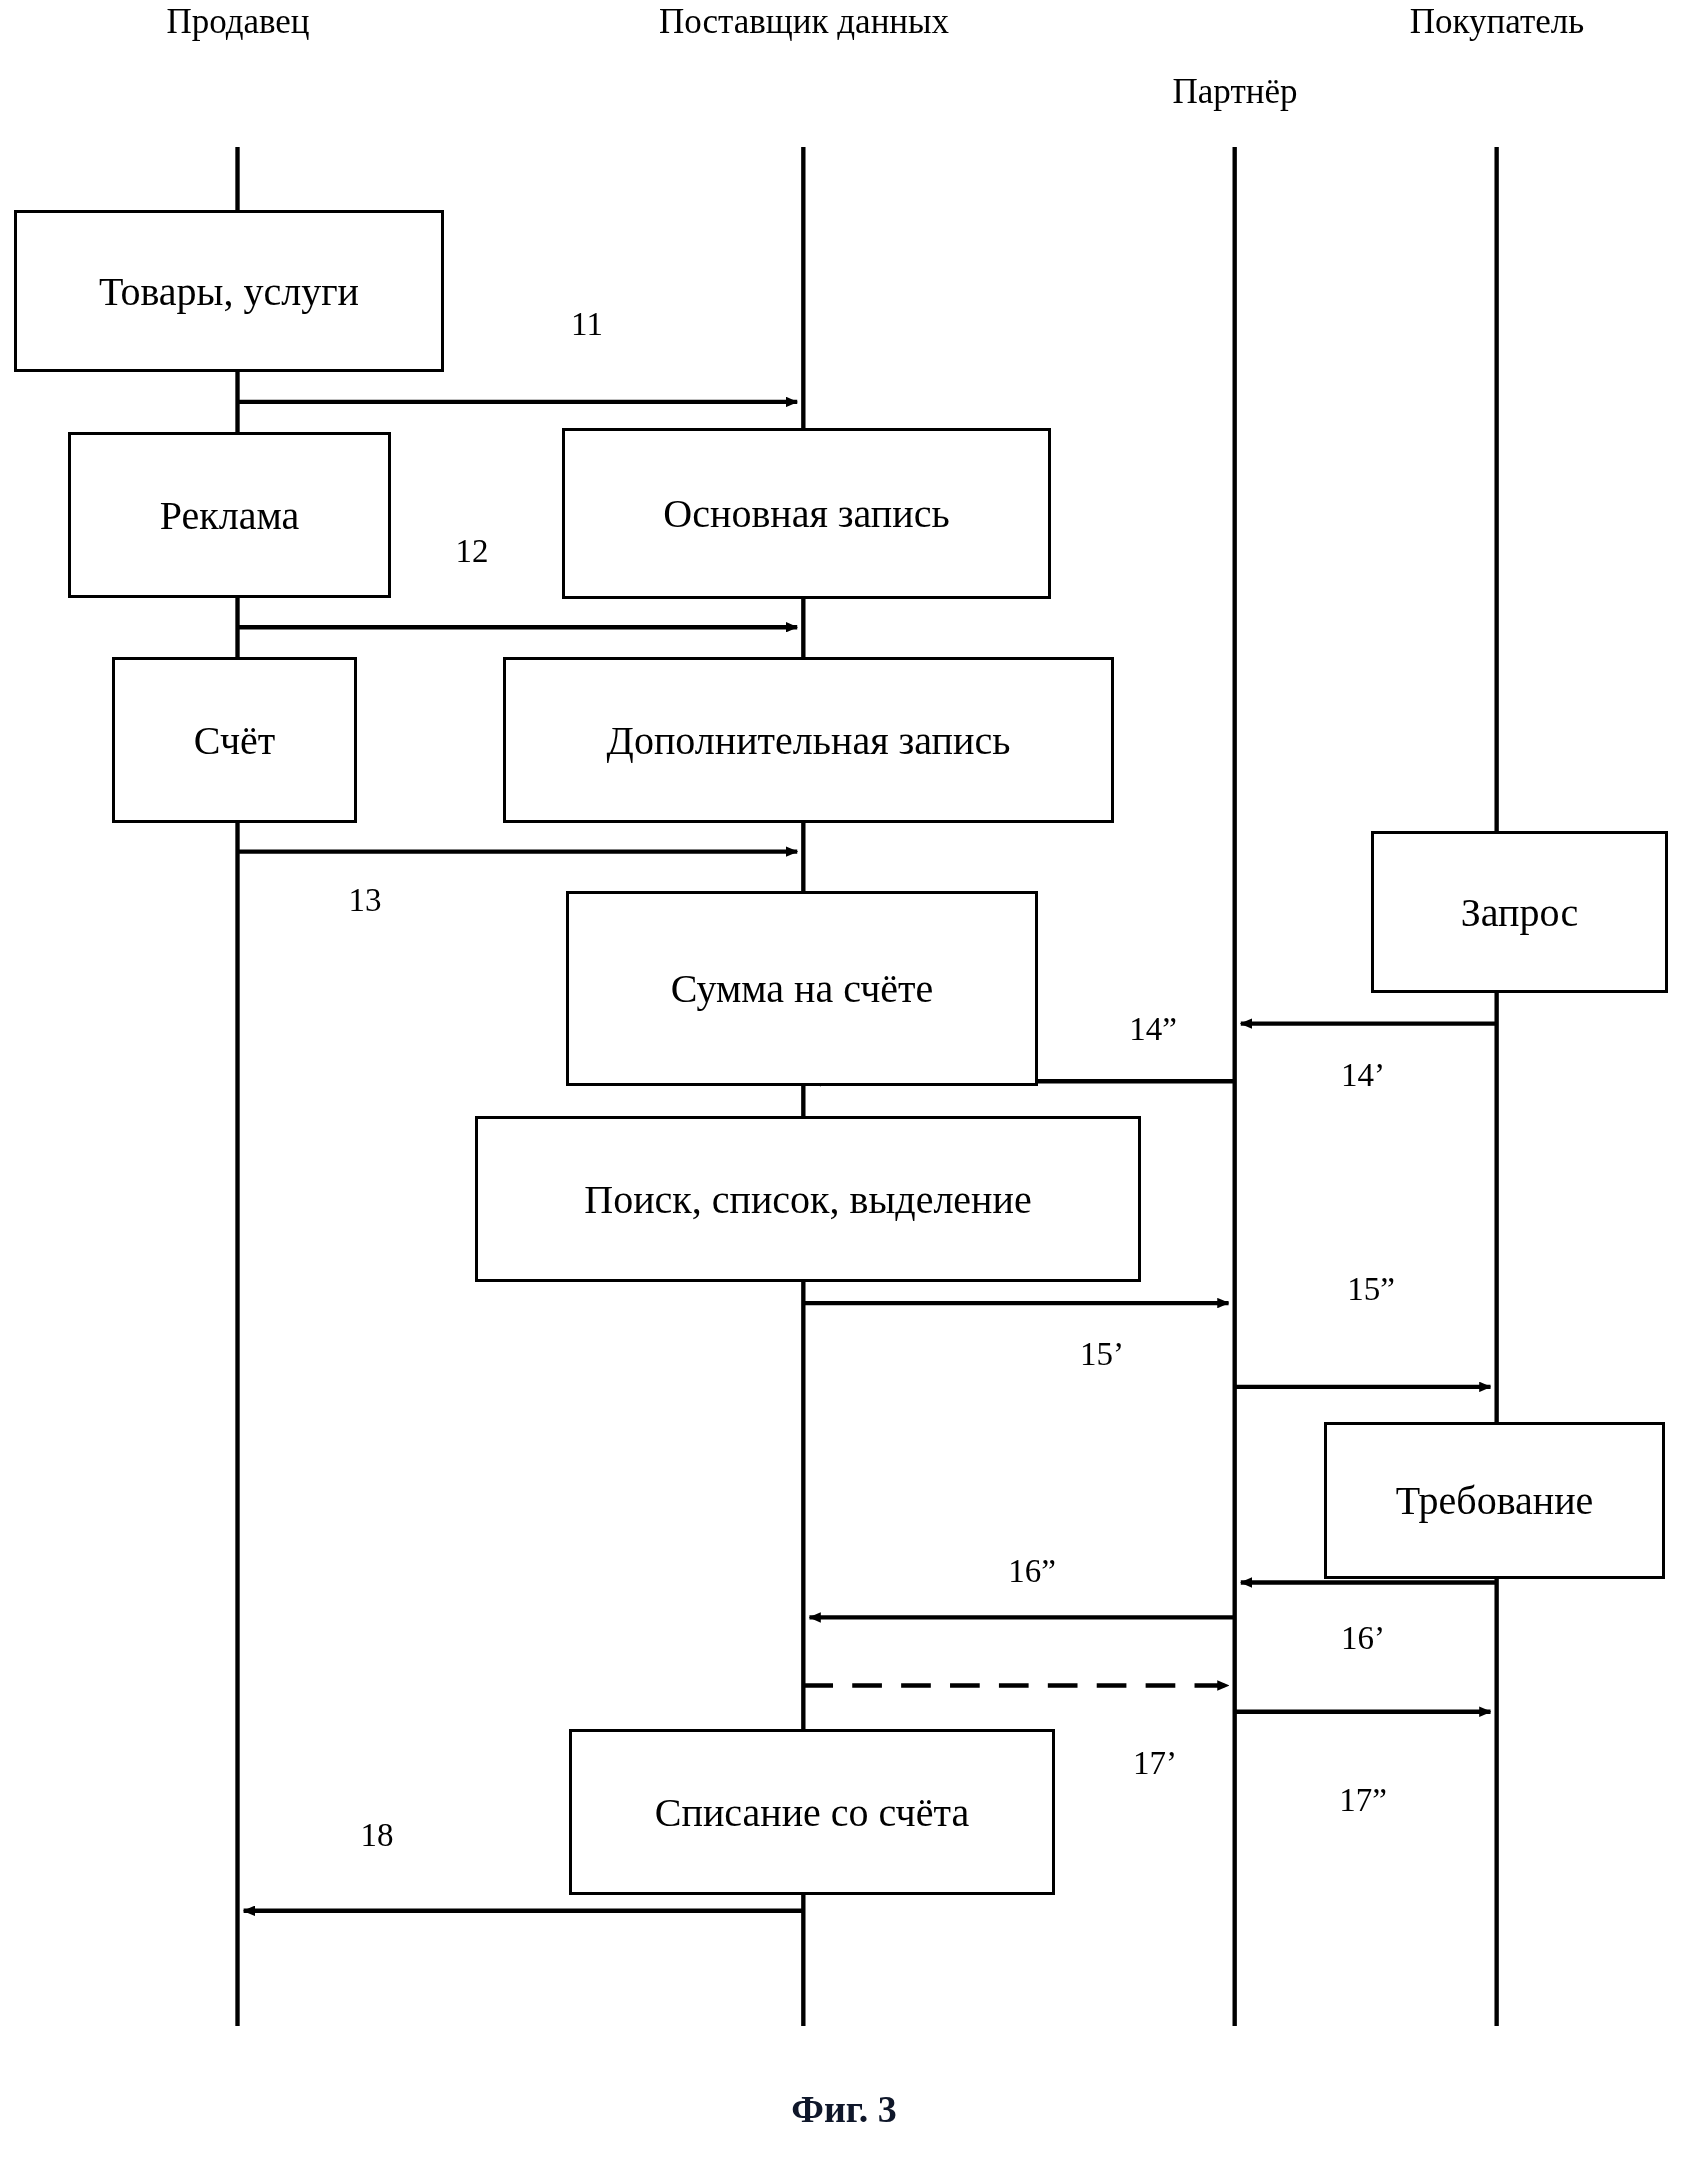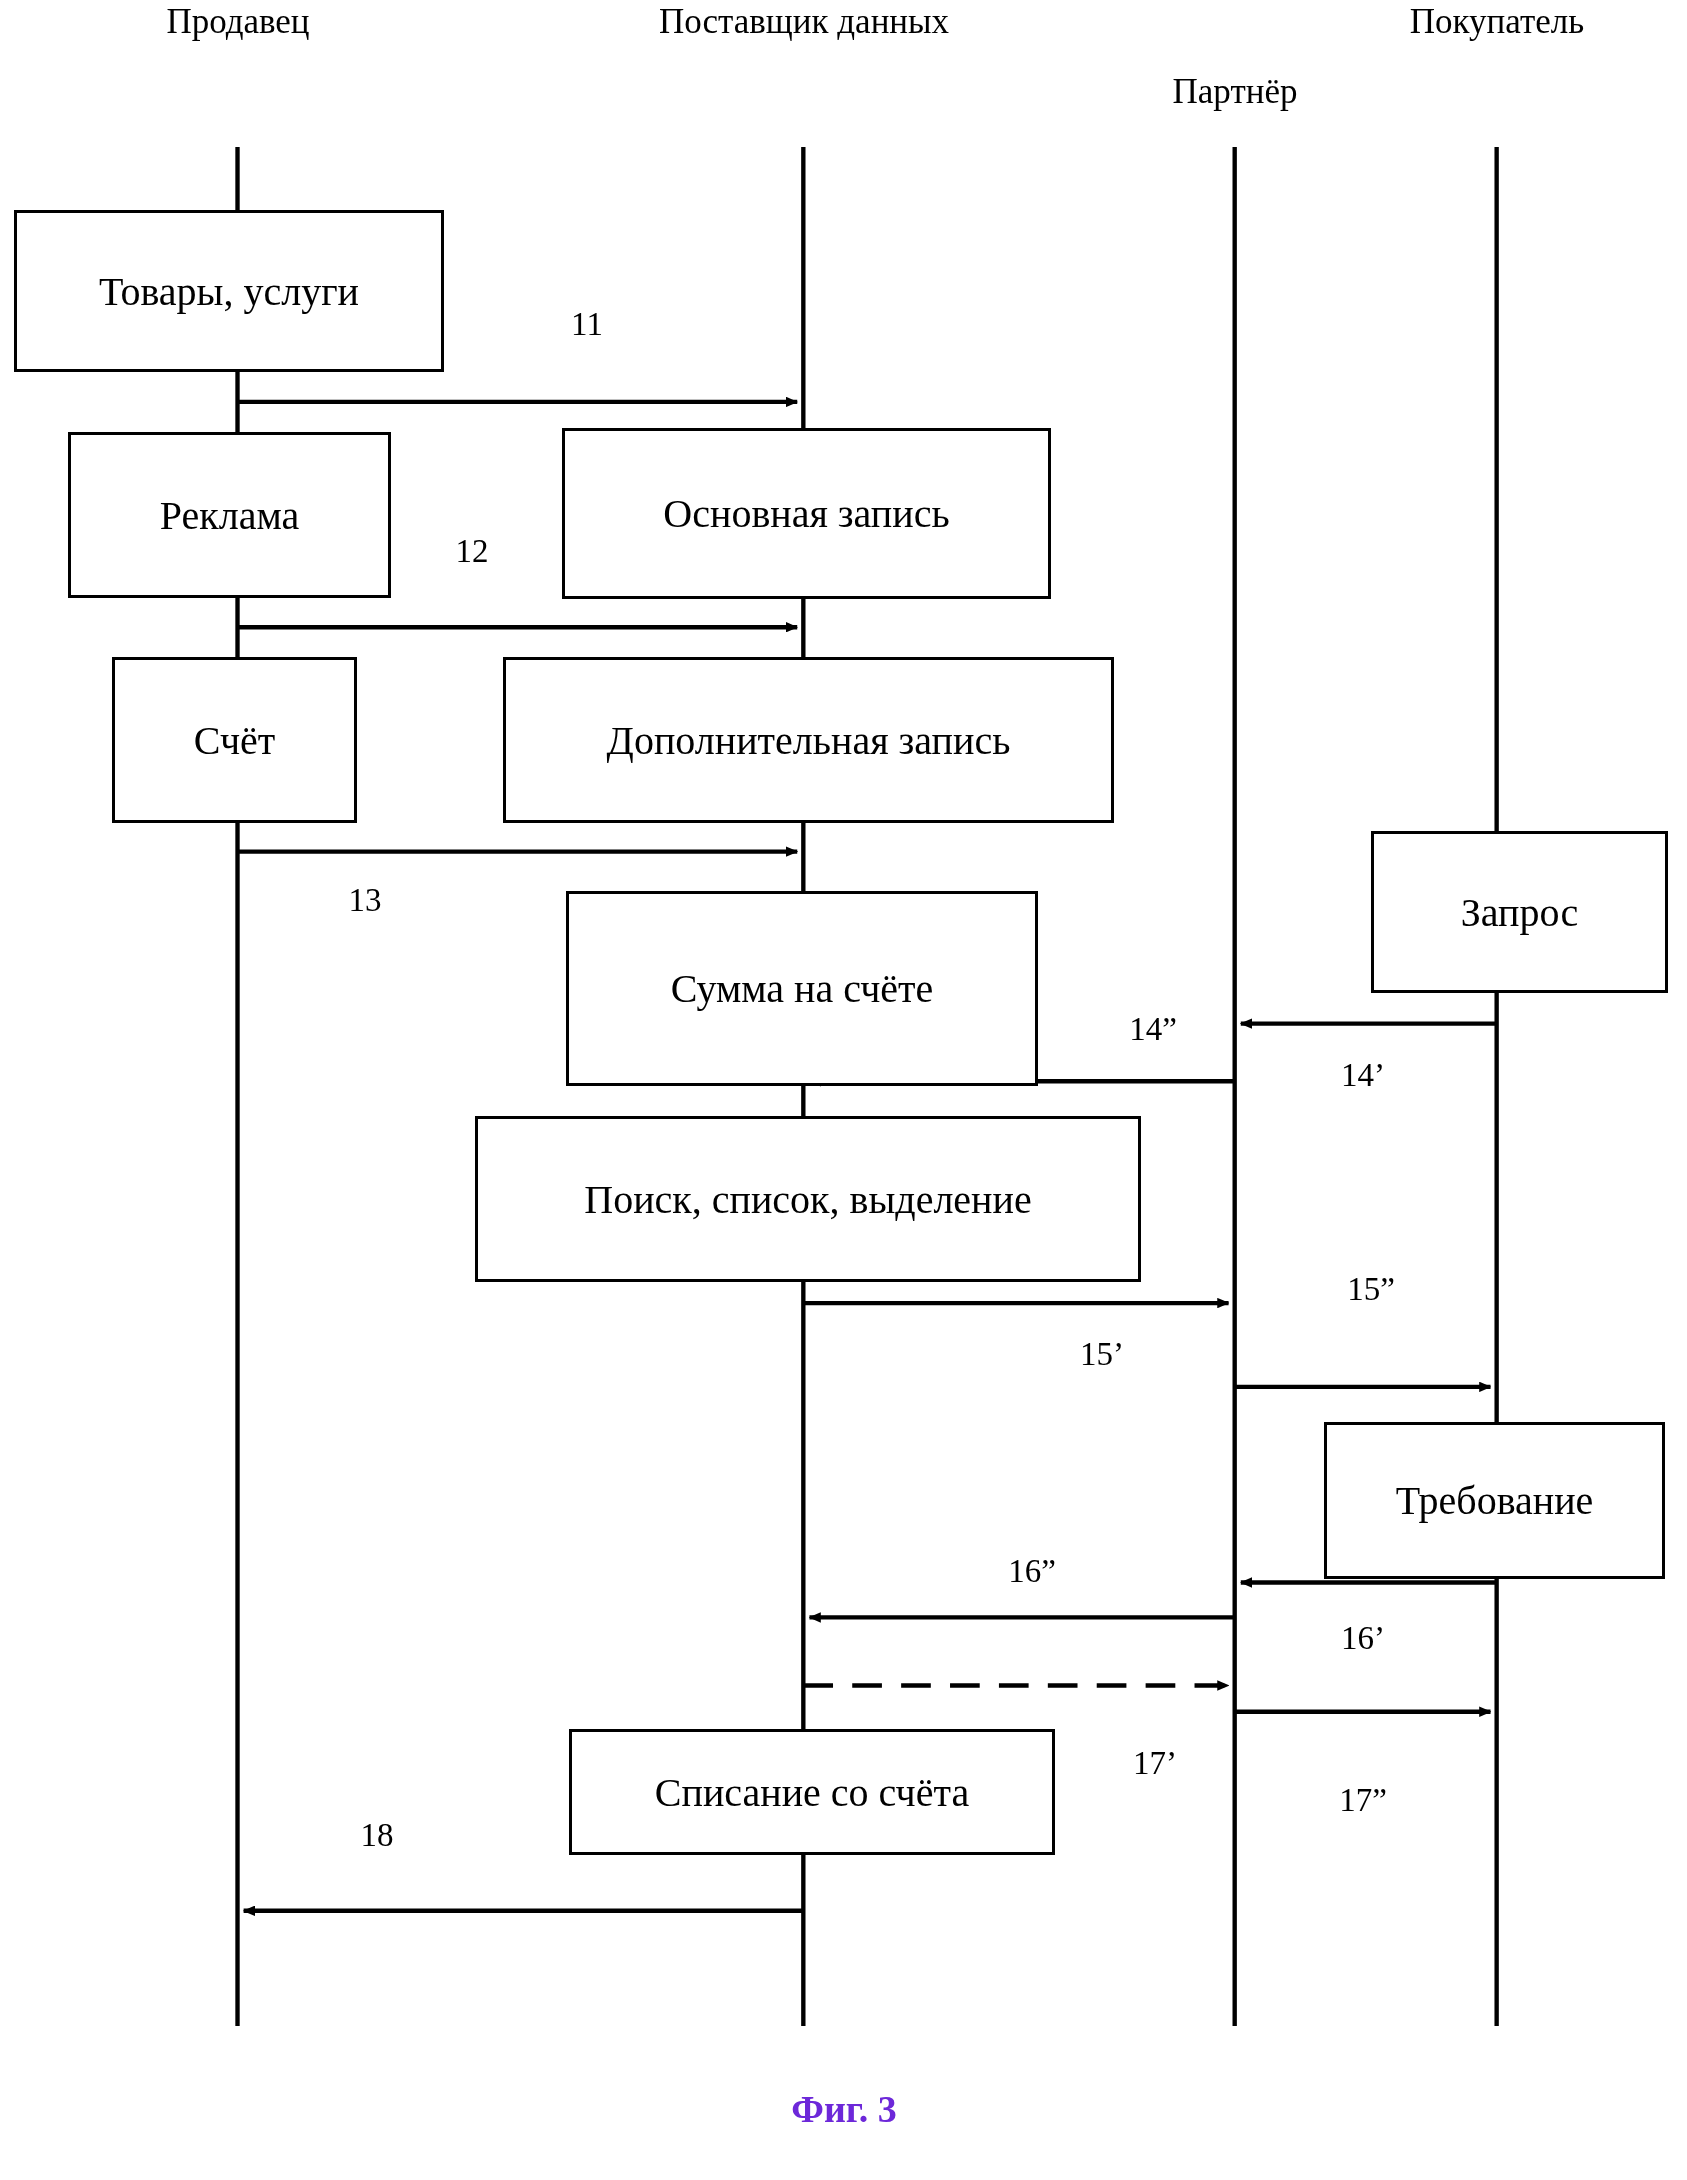--- a/index.html
+++ b/index.html
@@ -60,21 +60,21 @@
     transform: translateX(-50%);
   }
   .figure-caption {
     position: absolute;
     left: 844px;
     top: 2087px;
     transform: translateX(-50%);
     font-size: 38px;
     font-weight: bold;
     font-family: "Liberation Serif", serif;
-    color: #6d28d9;
+    color: #0f172a;
     white-space: nowrap;
   }
 </style>
 </head>
 <body>
 
 <div id="diagram-root">
 
   <svg id="diagram-svg" viewBox="0 0 1932 2496" xmlns="http://www.w3.org/2000/svg">
     <defs>
@@ -116,21 +116,21 @@
 
   <div class="node-box" style="left:14px;  top:210px;  width:430px; height:162px;">Товары, услуги</div>
   <div class="node-box" style="left:68px;  top:432px;  width:323px; height:166px;">Реклама</div>
   <div class="node-box" style="left:112px; top:657px;  width:245px; height:166px;">Счёт</div>
   <div class="node-box" style="left:562px; top:428px;  width:489px; height:171px;">Основная запись</div>
   <div class="node-box" style="left:503px; top:657px;  width:611px; height:166px;">Дополнительная запись</div>
   <div class="node-box" style="left:566px; top:891px; width:472px; height:195px;">Сумма на счёте</div>
   <div class="node-box" style="left:1371px;top:831px;  width:297px; height:162px;">Запрос</div>
   <div class="node-box" style="left:475px; top:1116px; width:666px; height:166px;">Поиск, список, выделение</div>
   <div class="node-box" style="left:1324px;top:1422px; width:341px; height:157px;">Требование</div>
-  <div class="node-box" style="left:569px; top:1729px; width:486px; height:126px;">Списание со счёта</div>
+  <div class="node-box" style="left:569px; top:1729px; width:486px; height:166px;">Списание со счёта</div>
 
   <div class="edge-label" style="left:587px;  top:306px;">11</div>
   <div class="edge-label" style="left:472px;  top:533px;">12</div>
   <div class="edge-label" style="left:365px;  top:882px;">13</div>
   <div class="edge-label" style="left:1363px; top:1057px;">14’</div>
   <div class="edge-label" style="left:1153px; top:1011px;">14”</div>
   <div class="edge-label" style="left:1102px; top:1336px;">15’</div>
   <div class="edge-label" style="left:1371px; top:1271px;">15”</div>
   <div class="edge-label" style="left:1032px; top:1553px;">16”</div>
   <div class="edge-label" style="left:1363px; top:1620px;">16’</div>

